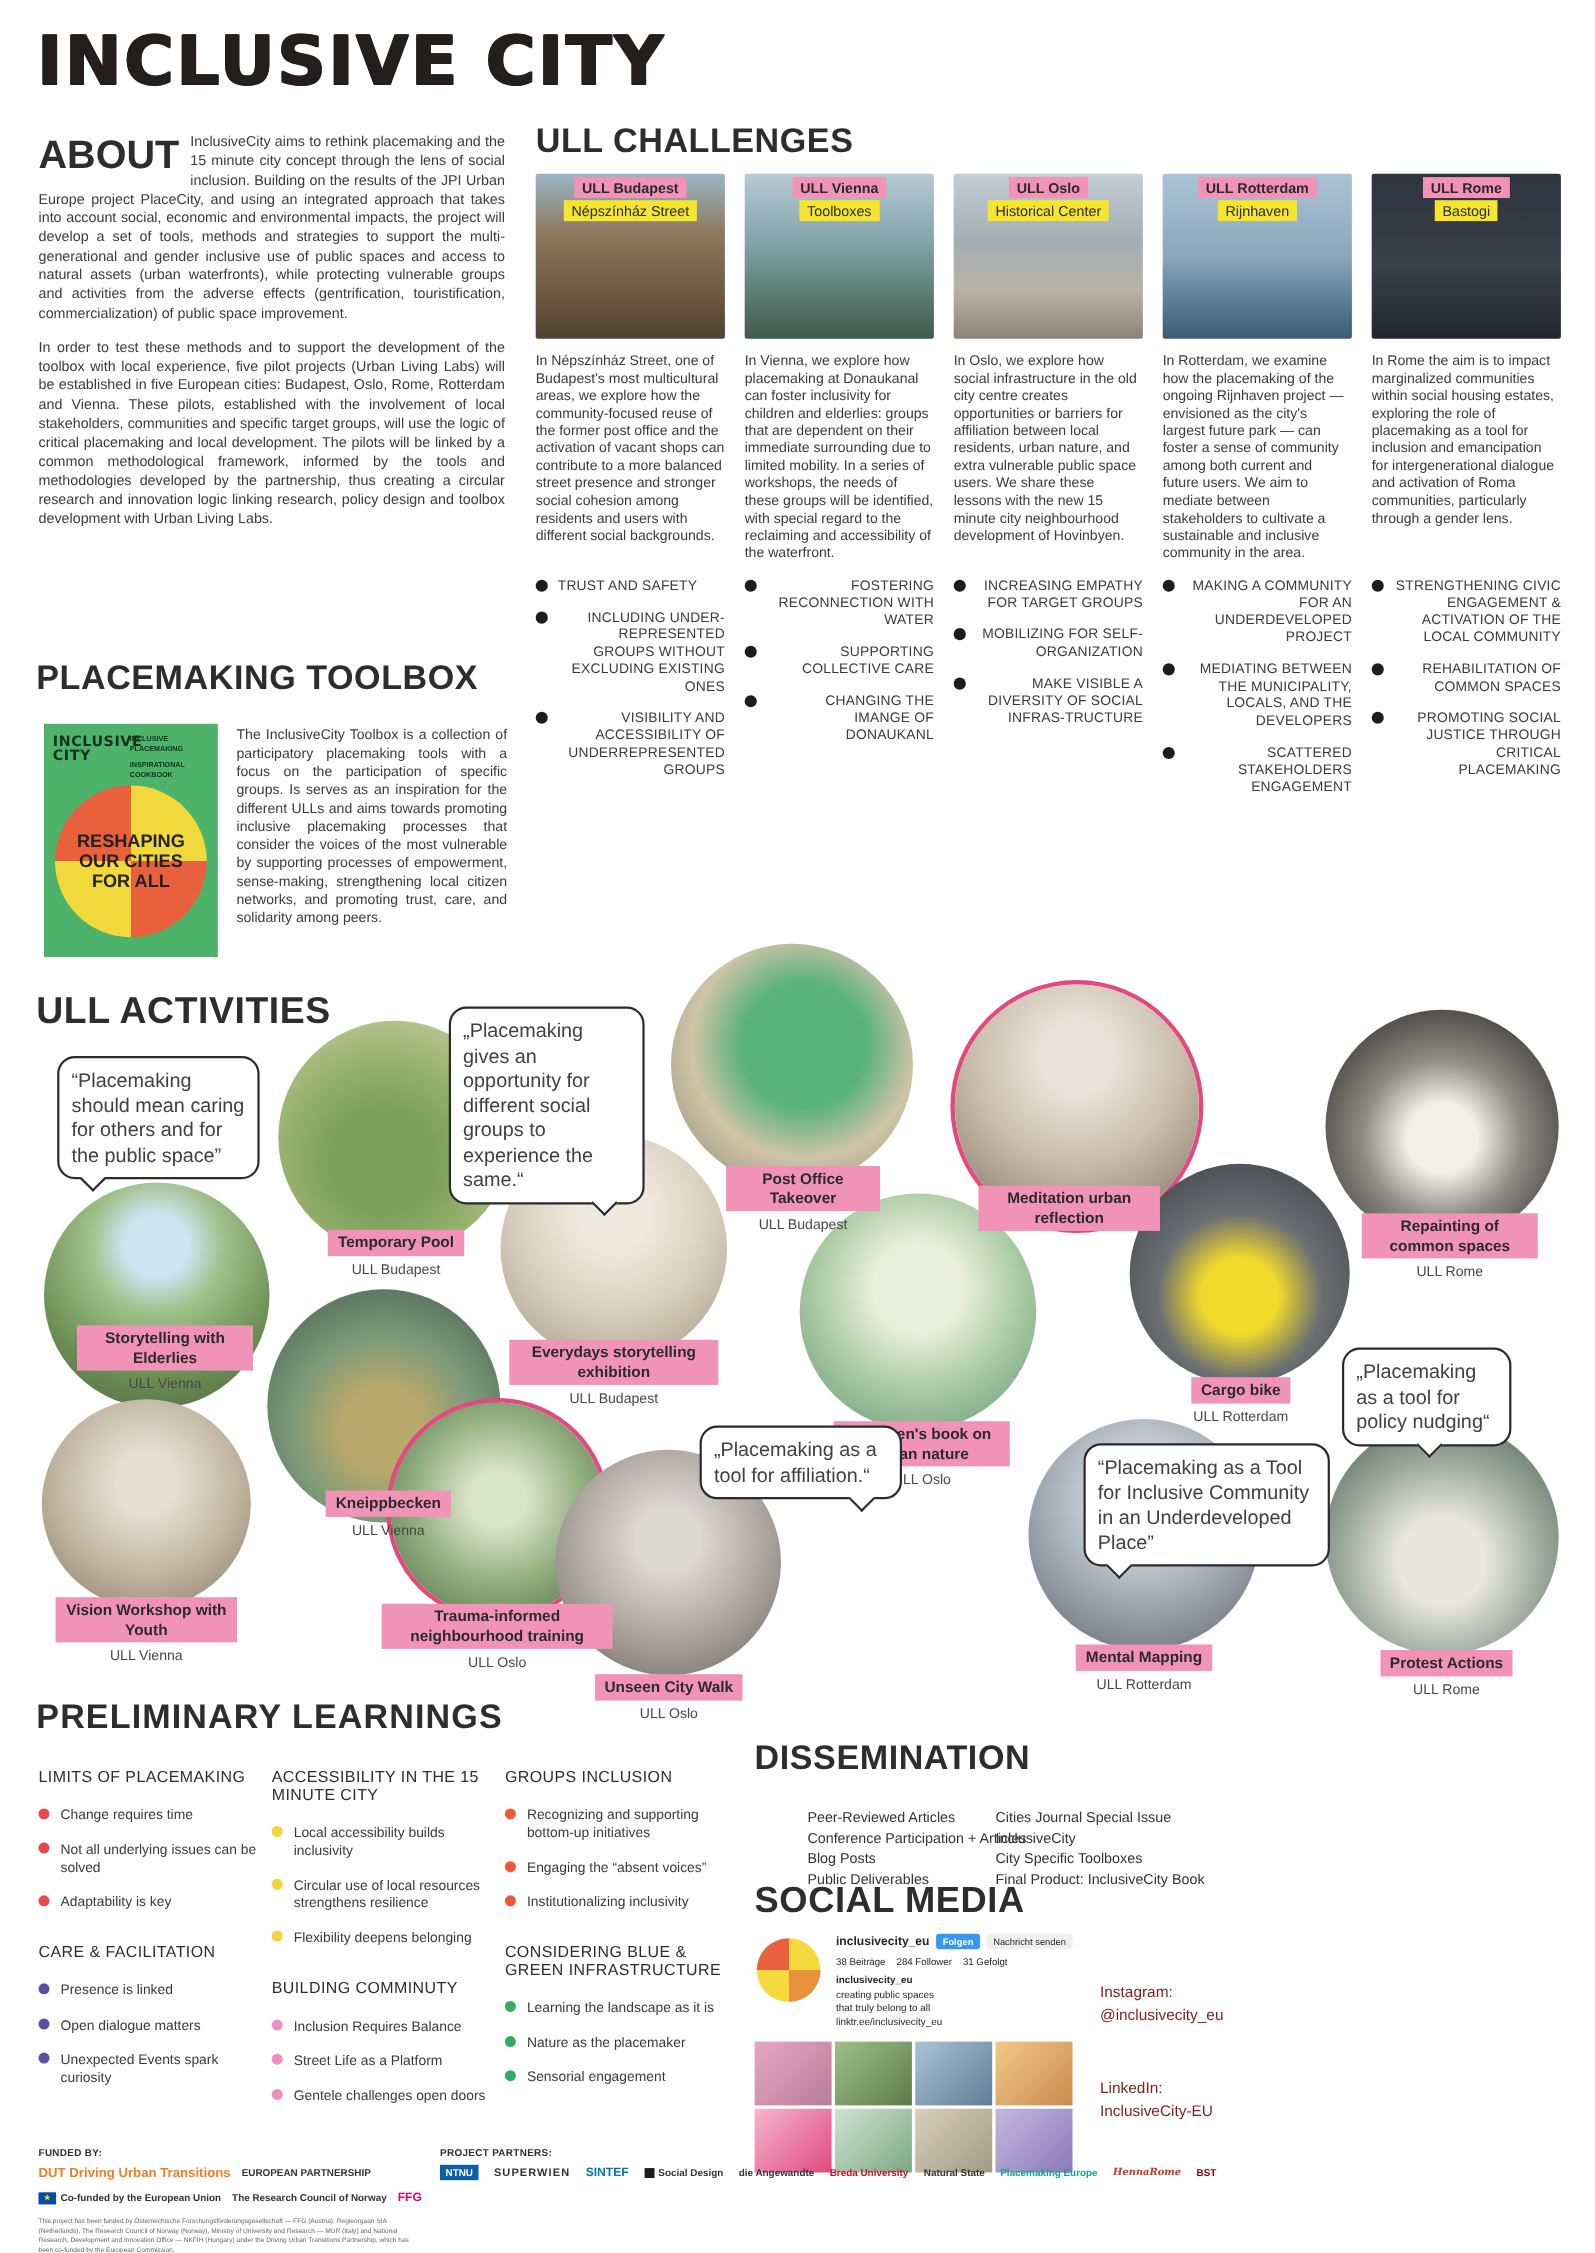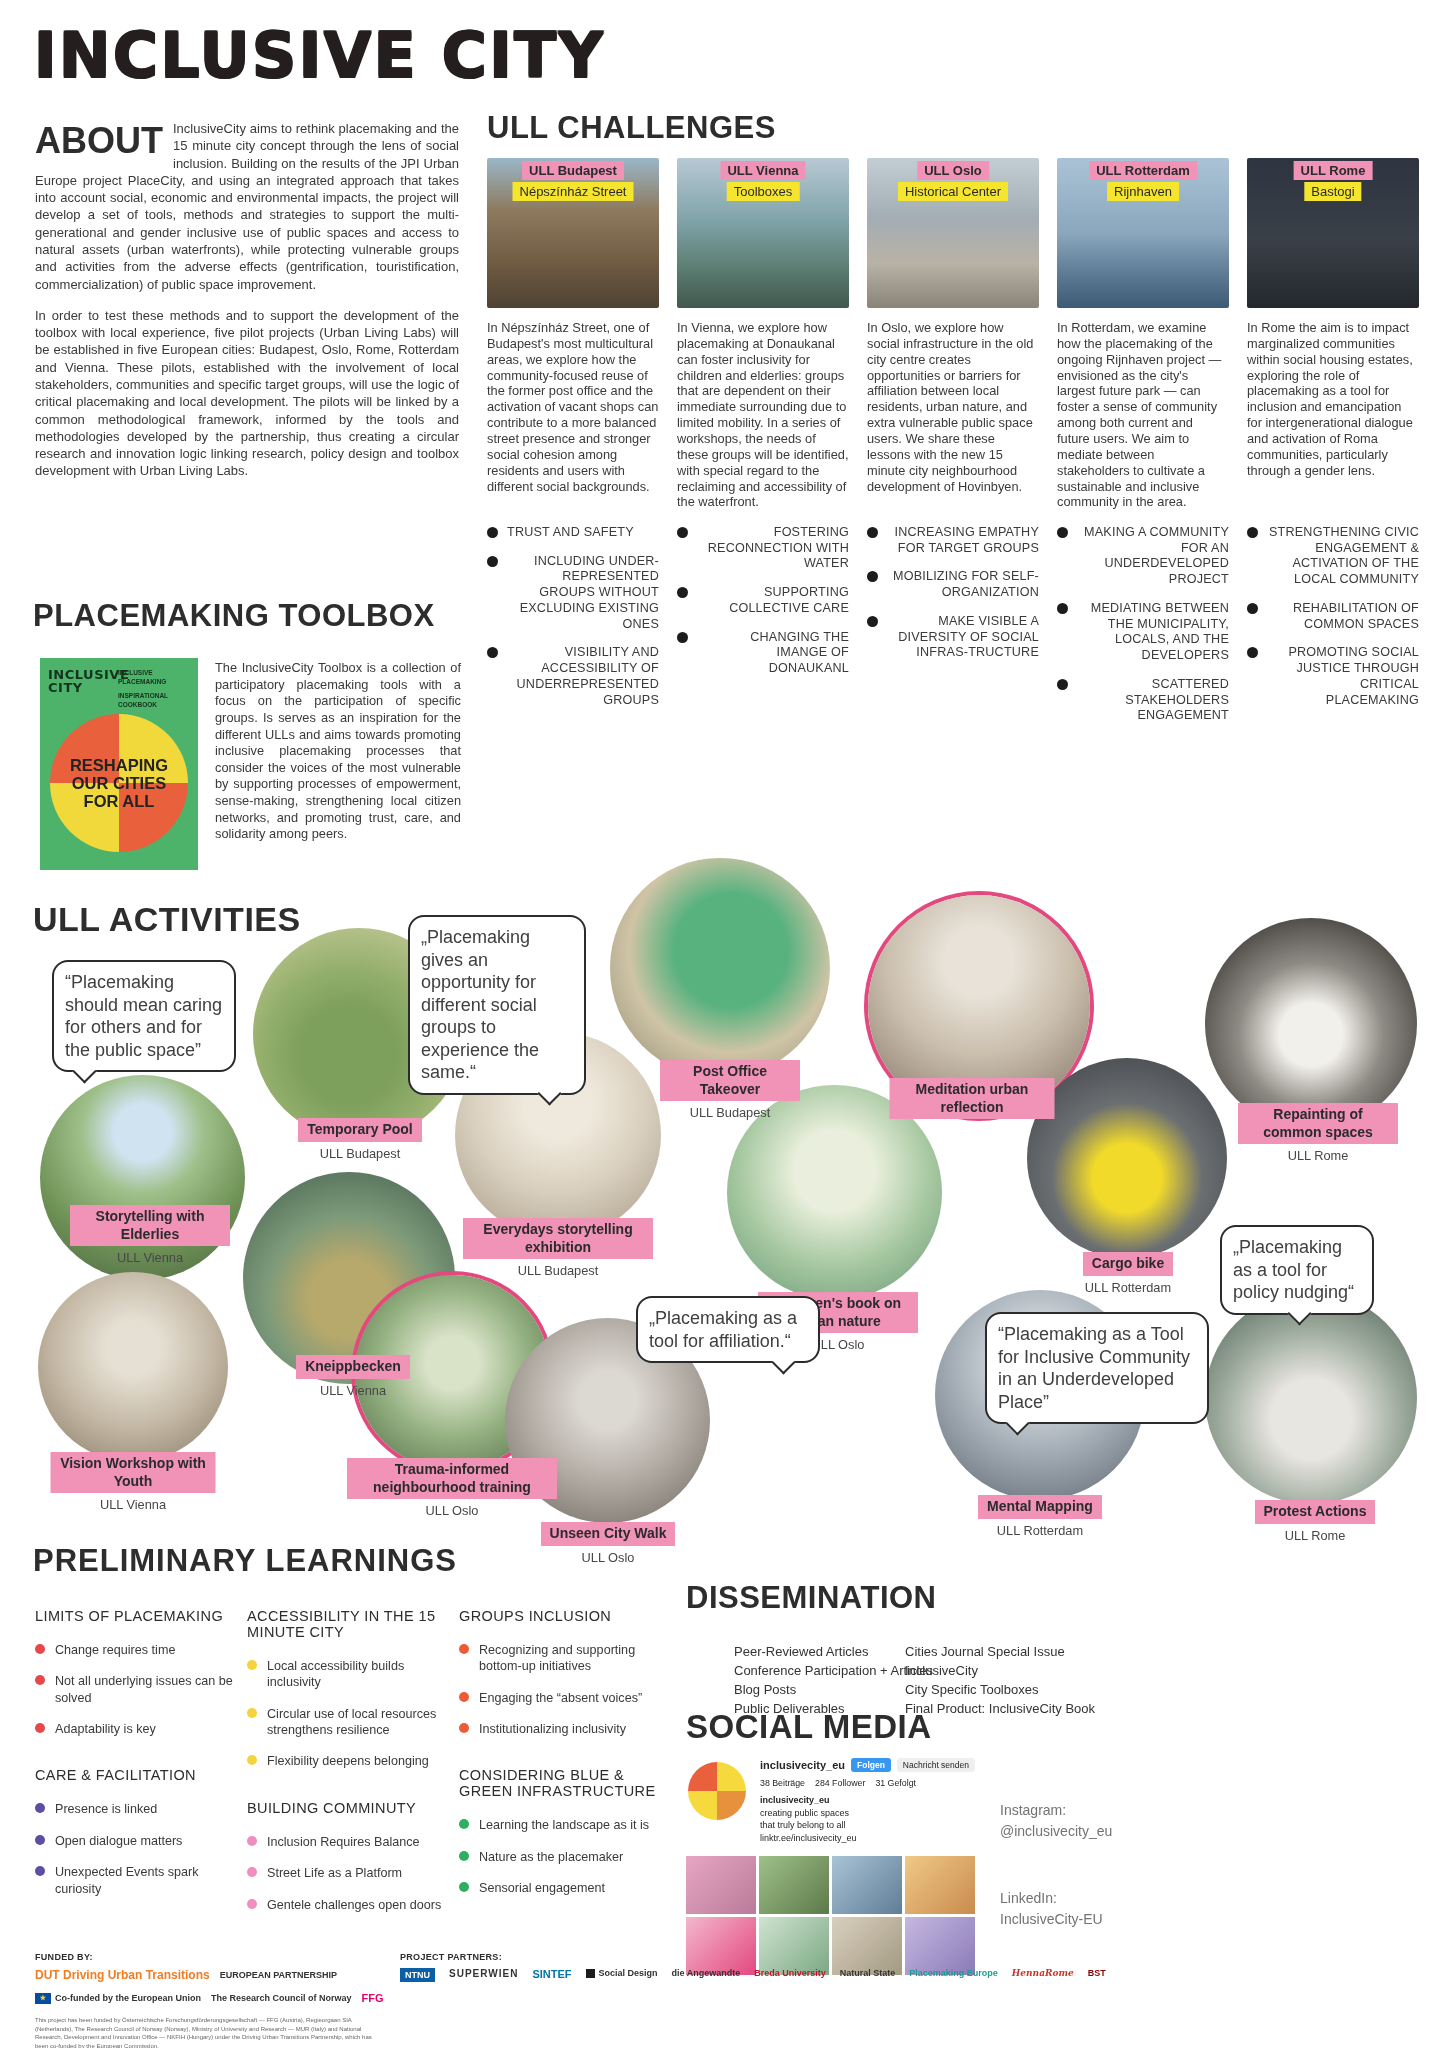--- a/index.html
+++ b/index.html
@@ -102,27 +102,27 @@
   .ig-stats{display:flex;gap:10px;margin-top:6px;font-size:8.8px;}
   .ig-bio{margin-top:6px;line-height:1.4;}
   .ig-bio .b1{font-weight:700;}
   .ig-grid{position:absolute;left:686px;top:1856px;width:292px;display:grid;
            grid-template-columns:repeat(4,70px);gap:3px;}
   .ig-grid div{height:58px;}
   .t1{background:linear-gradient(135deg,#e7a7c3,#b97b9a);} .t2{background:linear-gradient(135deg,#9fc08a,#5c7a49);}
   .t3{background:linear-gradient(135deg,#aac3d6,#5f7d96);} .t4{background:linear-gradient(135deg,#f0c987,#c98b4e);}
   .t5{background:linear-gradient(135deg,#f3b7cd,#e3487f);} .t6{background:linear-gradient(135deg,#cfe3d0,#7ba883);}
   .t7{background:linear-gradient(135deg,#d9cfbe,#a39a82);} .t8{background:linear-gradient(135deg,#c5b8e0,#8a7ab8);}
-  .sm-handle{position:absolute;left:1000px;width:220px;font-size:14px;line-height:1.5;color:#737373;}
+  .sm-handle{position:absolute;left:1000px;width:220px;font-size:14px;line-height:1.5;color:#7f1d1d;}
   .sm-ig{top:1800px;} .sm-li{top:1888px;}
   
   .foot-label{position:absolute;font-size:9px;font-weight:700;color:#2d2d2d;letter-spacing:.3px;}
   .funded-row{position:absolute;left:35px;top:1968px;width:380px;display:flex;align-items:center;
               flex-wrap:wrap;gap:10px;}
-  .partners-row{position:absolute;left:400px;top:1968px;width:1020px;display:flex;align-items:flex-start;
+  .partners-row{position:absolute;left:400px;top:1968px;width:1020px;display:flex;align-items:center;
                 flex-wrap:wrap;gap:14px;}
   .badge{display:inline-flex;align-items:center;gap:4px;font-size:9px;font-weight:700;color:#333;}
   .badge .euflag{width:16px;height:11px;background:#034ea2;color:#ffd617;font-size:7px;
                  display:flex;align-items:center;justify-content:center;}
   .badge .sq{width:9px;height:9px;background:#1c1c1c;}
   .dut{color:#f07d22;font-size:12px;} .ffg{color:#e3006f;font-size:11px;}
   .ntnu{background:#0a5fa5;color:#fff;padding:2px 5px;} .sintef{color:#0076a8;font-size:11px;}
   .superwien{font-size:10px;letter-spacing:1px;} .breda{color:#c8102e;}
   .pmeurope{color:#1a9e8f;} .henna{color:#c0392b;font-style:italic;font-family:"DejaVu Serif",serif;}
   .bst{color:#8b0000;}

